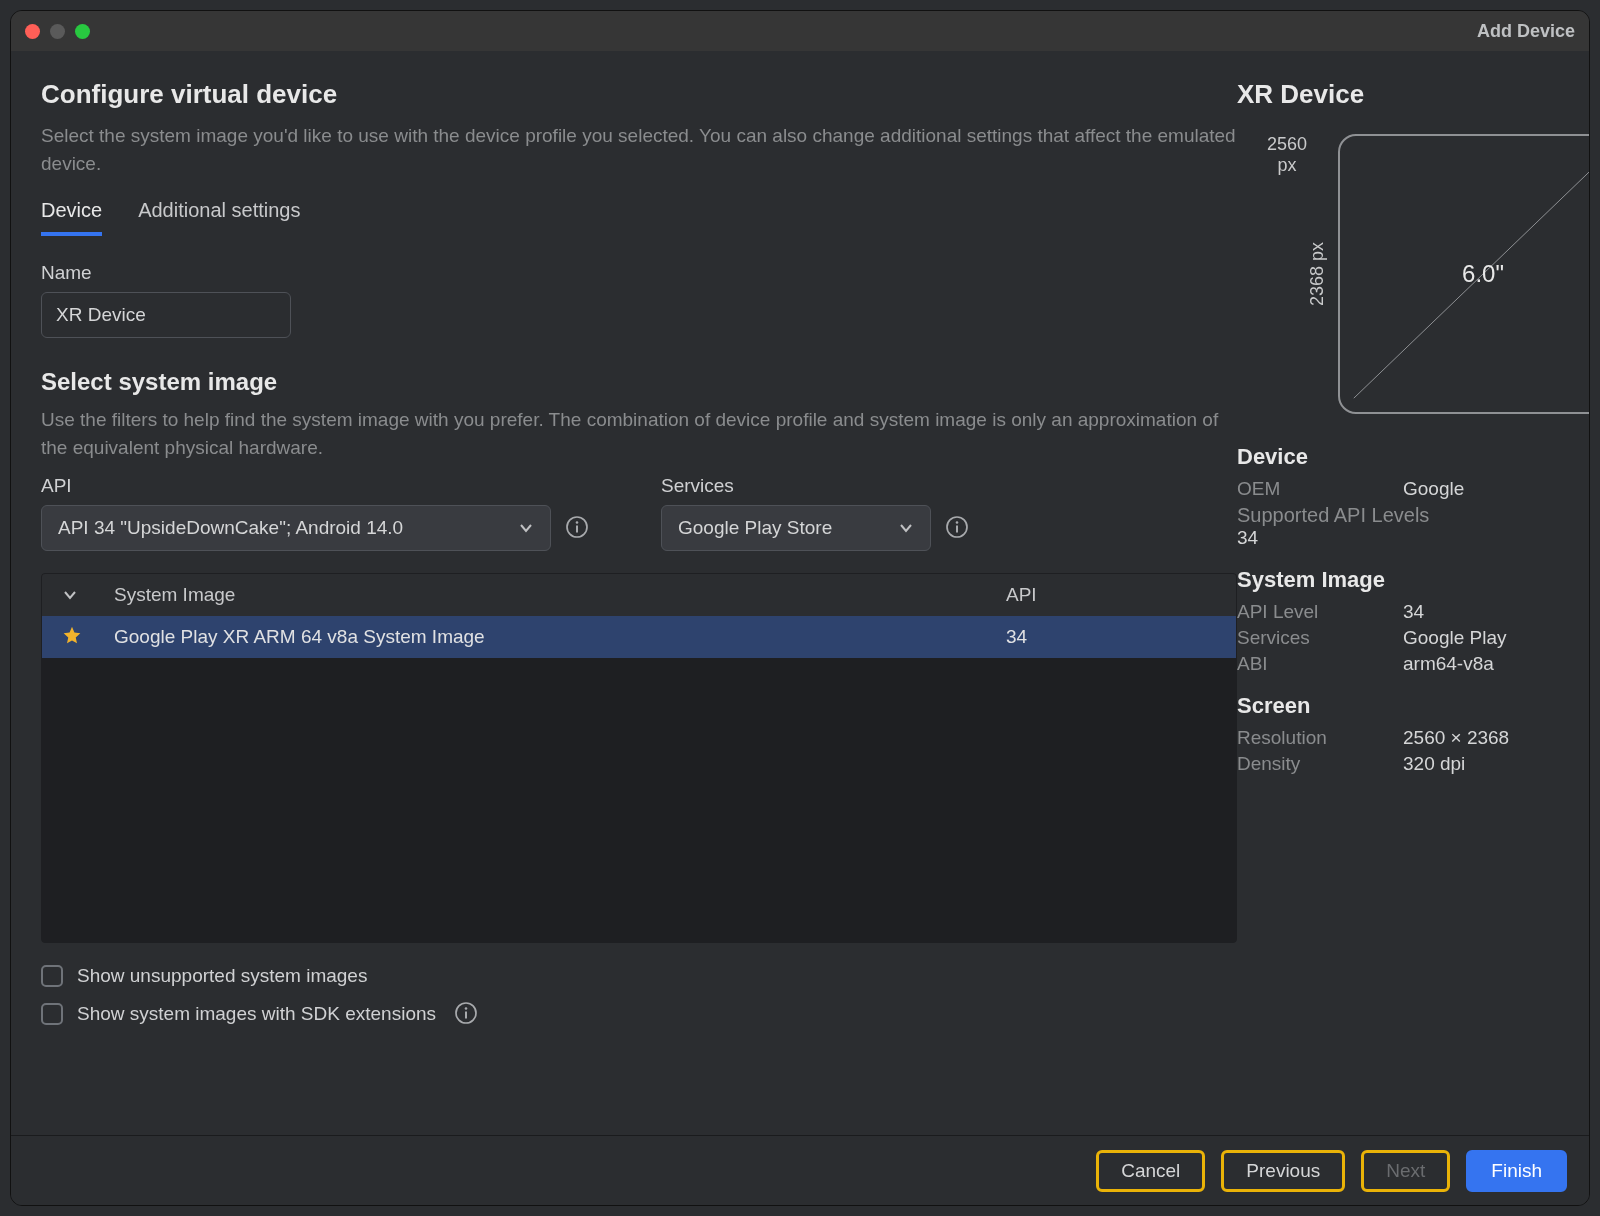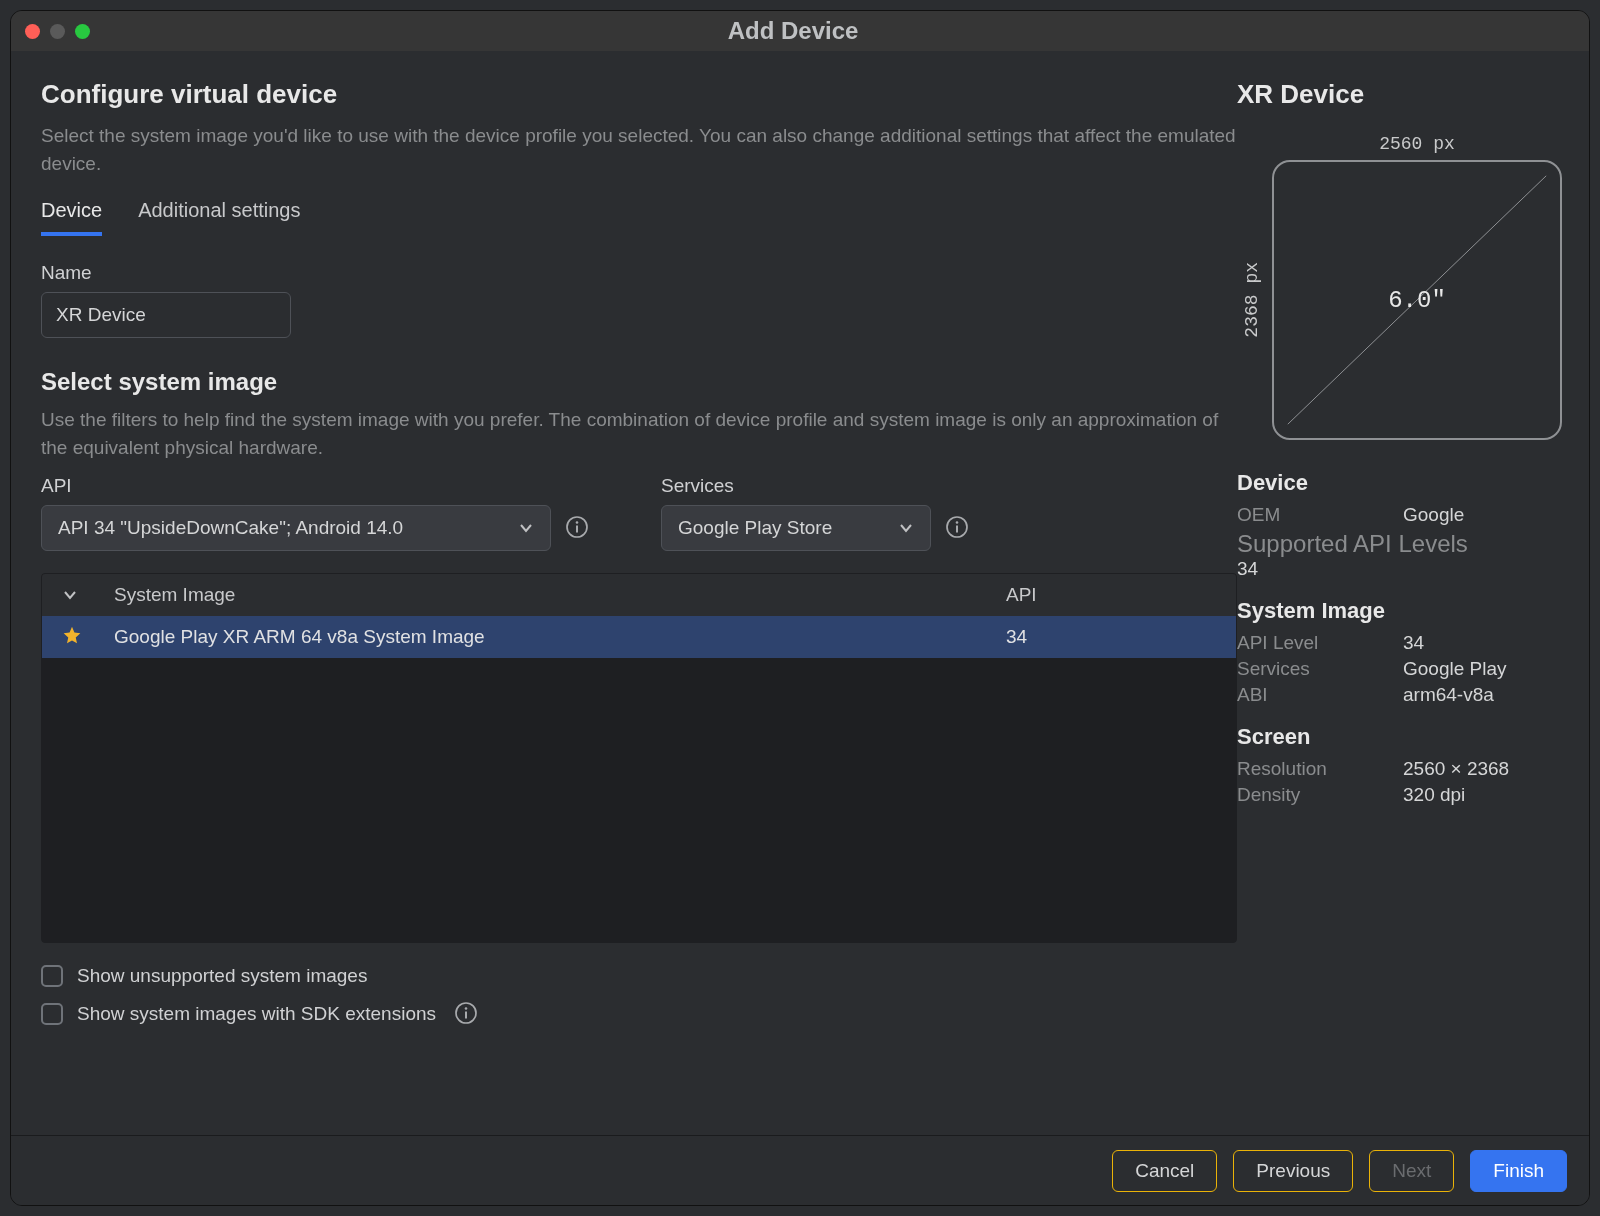--- a/index.html
+++ b/index.html
@@ -28,21 +28,21 @@
     display:flex;
     align-items:center;
     position:relative;
     padding:0 14px;
   }
   .traffic { display:flex; gap:10px; }
   .traffic span { width:15px; height:15px; border-radius:50%; display:inline-block; }
   .tl-close { background:#ff5f57; }
   .tl-min { background:#5a5a5a; }
   .tl-max { background:#28c840; }
-  .titlebar-title { position:absolute; left:0; right:14px; text-align:center; font-weight:600; color:#bfc1c3; font-size:24px; }
+  .titlebar-title { position:absolute; left:0; right:14px; text-align:right; font-weight:600; color:#bfc1c3; font-size:18px; }
   .body {
     flex:1;
     display:flex;
     padding:28px 22px 20px 30px;
     overflow:hidden;
   }
   .main { flex:1; display:flex; flex-direction:column; min-width:0; }
   .side { width:330px; flex-shrink:0; }
   h1 { font-size:26px; font-weight:700; color:#e8e8e8; margin-bottom:12px; }
   .desc { color:#8a8c8e; font-size:19px; line-height:1.45; margin-bottom:22px; }
@@ -96,52 +96,52 @@
   .col-api { width:210px; }
   .table-row { background:#2e436e; color:#e0e1e3; }
   .star-icon { color:#f2b32c; }
   .checks { margin-top:22px; display:flex; flex-direction:column; gap:14px; }
   .check-row { display:flex; align-items:center; gap:14px; font-size:19px; color:#d0d1d3; }
   .chk {
     width:22px; height:22px; border:2px solid #6f7379; border-radius:5px; background:transparent; cursor:pointer;
   }
   
   .side h1.side-title { font-size:26px; font-weight:700; margin-bottom:24px; color:#e8e8e8; }
-  .preview-area { position:relative; width:100%; display:flex; flex-direction:column; align-items:center; margin-bottom:30px;font-family:Liberation Mono, monospace; }
+  .preview-area { position:relative; width:100%; display:flex; align-items:flex-start; margin-bottom:30px; }
   .px-top { font-size:18px; color:#c9cacb; margin-bottom:6px; text-align:center; width:290px; margin-left:30px; }
   .preview-row { display:flex; align-items:center; gap:10px; }
   .px-left { writing-mode:vertical-rl; transform:rotate(180deg); font-size:18px; color:#c9cacb; }
   .screen-rect {
     width:290px; height:280px; border:2px solid #8f9194; border-radius:18px;
     position:relative; display:flex; align-items:center; justify-content:center;
   }
   .diag { position:absolute; left:0; top:0; width:100%; height:100%; }
   .screen-size { font-size:24px; color:#e8e8e8; font-weight:500; z-index:1; }
   .side h3 { font-size:22px; font-weight:700; color:#e8e8e8; margin-bottom:8px; margin-top:18px; }
   .kv { display:flex; font-size:19px; margin-bottom:4px; }
   .kv .k { width:166px; color:#8a8c8e; }
   .kv .v { color:#d5d6d7; }
-  .supported { color:#8a8c8e; font-size:24px; margin-top:4px; }
+  .supported { color:#8a8c8e; font-size:20px; margin-top:4px; }
   .supported-val { color:#d5d6d7; font-size:19px; }
   
   .footer {
     height:70px;
     border-top:1px solid #1a1b1d;
     background:#2b2d30;
     display:flex;
     align-items:center;
     justify-content:flex-end;
     gap:16px;
     padding:0 22px;
   }
   .btn {
     height:42px;
     padding:0 22px;
     border-radius:6px;
-    border:1px solid #eab308;
+    border:3px solid #eab308;
     background:#2b2d30;
     color:#d5d6d7;
     font-size:19px;
     cursor:pointer;
   }
   .btn.disabled { color:#6a6c6f; cursor:default; }
   .btn.primary { background:#3574f0; border-color:#3574f0; color:#ffffff; }
 </style>
 </head>
 <body>

